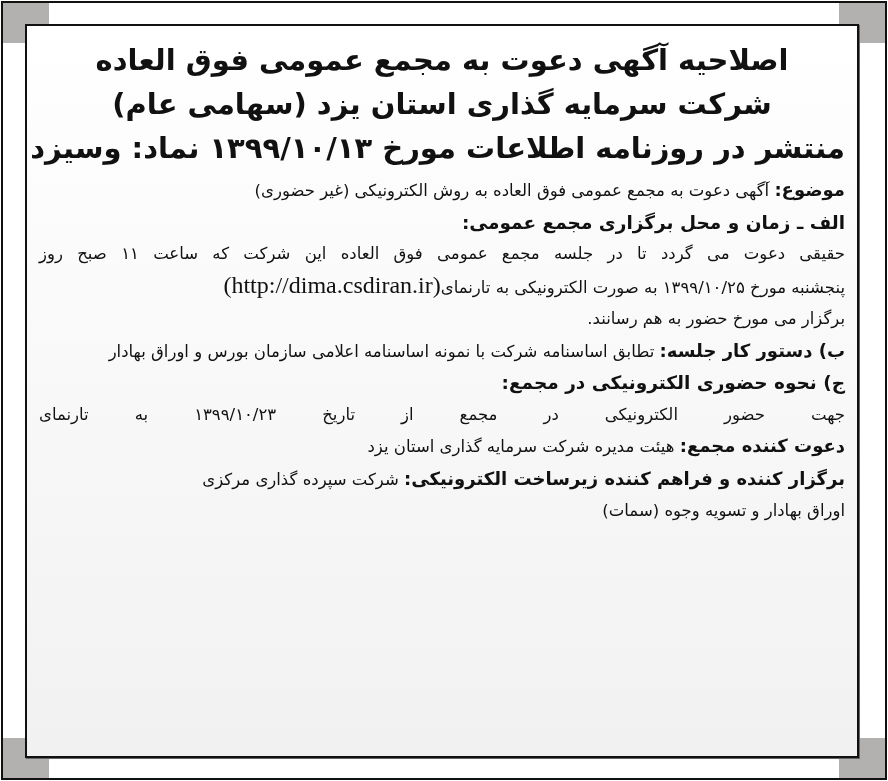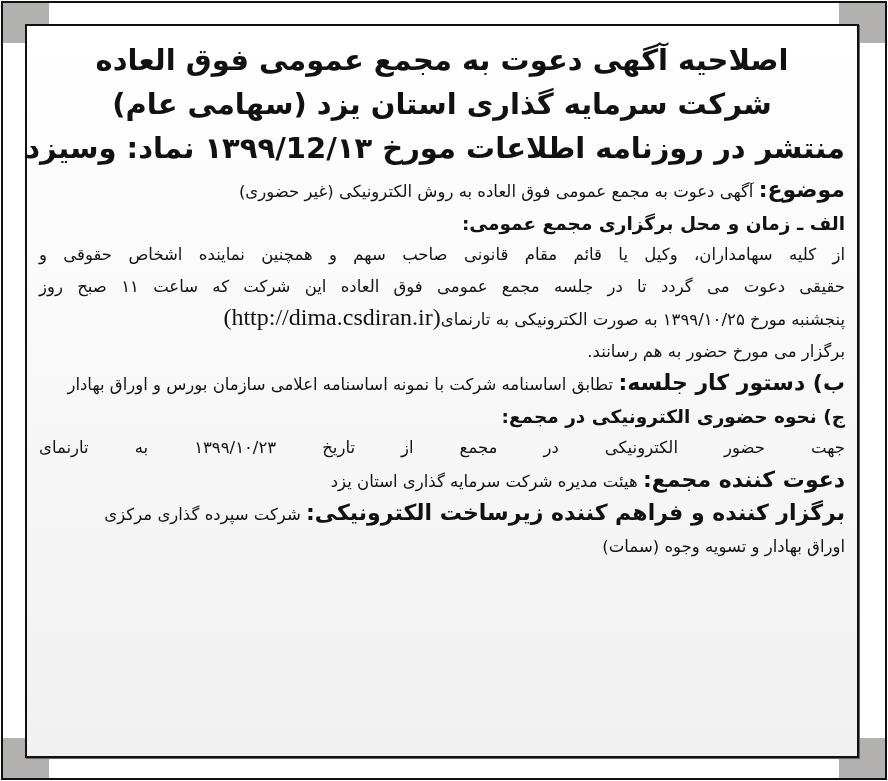--- a/index.html
+++ b/index.html
@@ -73,21 +73,21 @@
     .line {
       display: block;
       white-space: nowrap;
     }
     .justify-line {
       text-align: justify;
       text-align-last: justify;
     }
     .b {
       font-weight: bold;
-      font-size: 22px;
+      font-size: 18px;
       margin-top: 24px;
     }
     .section-heading {
       font-weight: bold;
       font-size: 18.5px;
     }
     .ltr {
       direction: ltr;
       unicode-bidi: embed;
       font-family: "Liberation Serif", serif;
@@ -101,32 +101,31 @@
   <div class="corner tl"></div>
   <div class="corner tr"></div>
   <div class="corner bl"></div>
   <div class="corner br"></div>
 
   <div class="inner-box">
 
     <div class="headline">
       <span class="hl">اصلاحیه آگهی دعوت به مجمع عمومی فوق العاده</span>
       <span class="hl">شرکت سرمایه گذاری استان یزد (سهامی عام)</span>
-      <span class="hl">منتشر در روزنامه اطلاعات مورخ ۱۳۹۹/12/۱۳ نماد: وسیزد</span>
+      <span class="hl">منتشر در روزنامه اطلاعات مورخ ۱۳۹۹/۱۰/۱۳ نماد: وسیزد</span>
     </div>
 
     <div class="body-text">
 
       <span class="line">
         <span class="b">موضوع:</span>
         <span>آگهی دعوت به مجمع عمومی فوق العاده به روش الکترونیکی (غیر حضوری)</span>
       </span>
 
       <span class="line section-heading">الف ـ زمان و محل برگزاری مجمع عمومی:</span>
-      <span class="line justify-line">از کلیه سهامداران، وکیل یا قائم مقام قانونی صاحب سهم و همچنین نماینده اشخاص حقوقی و</span>
       <span class="line justify-line">حقیقی دعوت می گردد تا در جلسه مجمع عمومی فوق العاده این شرکت که ساعت ۱۱ صبح روز</span>
       <span class="line">
         <span>پنجشنبه مورخ ۱۳۹۹/۱۰/۲۵ به صورت الکترونیکی به تارنمای</span><span class="ltr">(http://dima.csdiran.ir)</span>
       </span>
       <span class="line">برگزار می مورخ حضور به هم رسانند.</span>
 
       <span class="line">
         <span class="b">ب) دستور کار جلسه:</span>
         <span>تطابق اساسنامه شرکت با نمونه اساسنامه اعلامی سازمان بورس و اوراق بهادار</span>
       </span>

